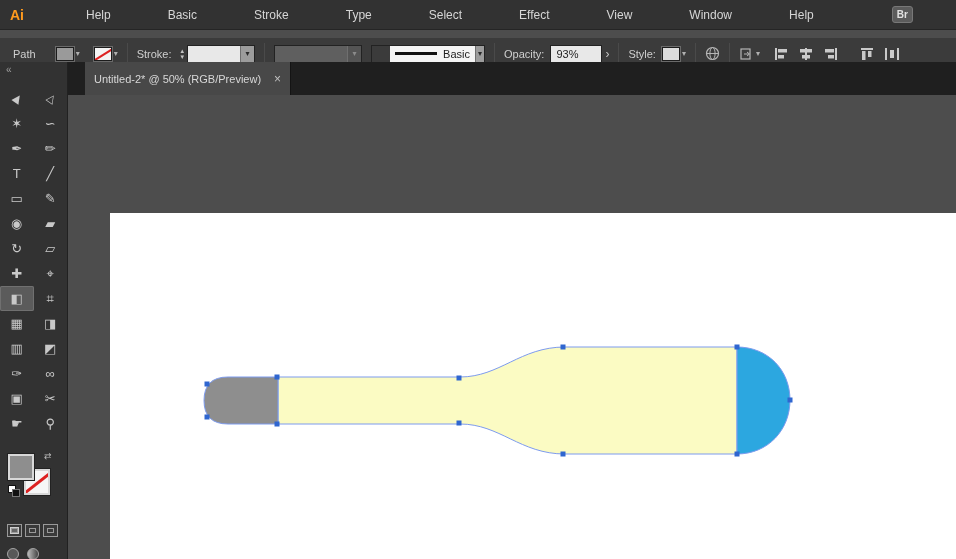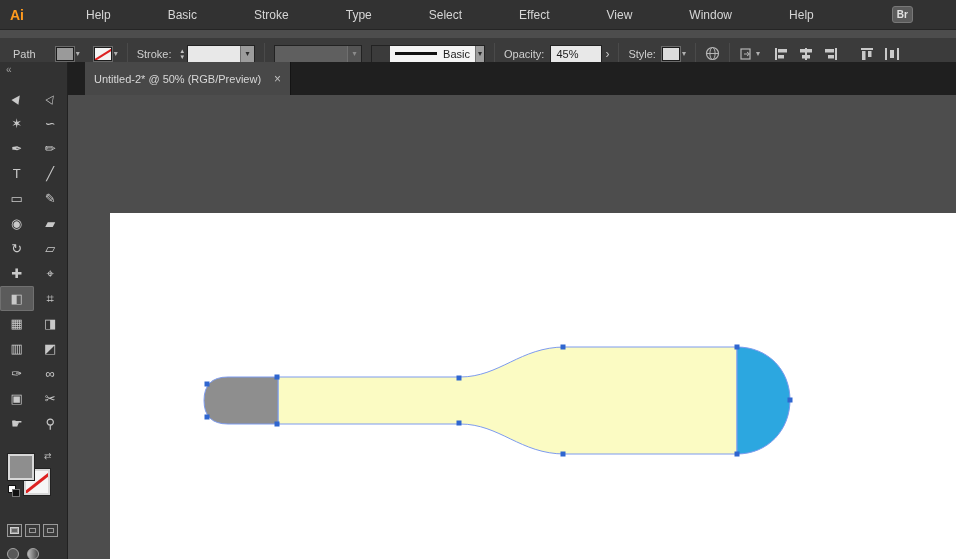--- a/index.html
+++ b/index.html
@@ -142,21 +142,21 @@
       <span class="brushline"></span>
       <span>Basic</span>
     </span>
     <span class="arrow">▾</span>
   </span>
 
   <span class="cb-sep"></span>
 
   <span class="cb-label">Opacity:</span>
   <span class="combo" style="width:52px;">
-    <span class="field" style="flex:1">45%</span>
+    <span class="field" style="flex:1">93%</span>
   </span>
   <span class="chev">›</span>
 
   <span class="cb-sep"></span>
 
   <span class="cb-label">Style:</span>
   <span class="swatch-dd" style="margin-left:0">
     <span class="swatch" style="background:#dcdcdc"></span>
     <span class="dd-caret">▾</span>
   </span>

